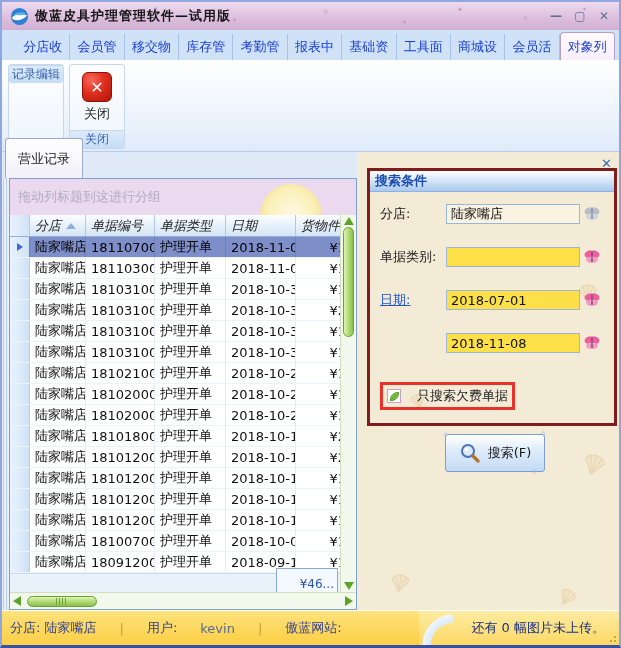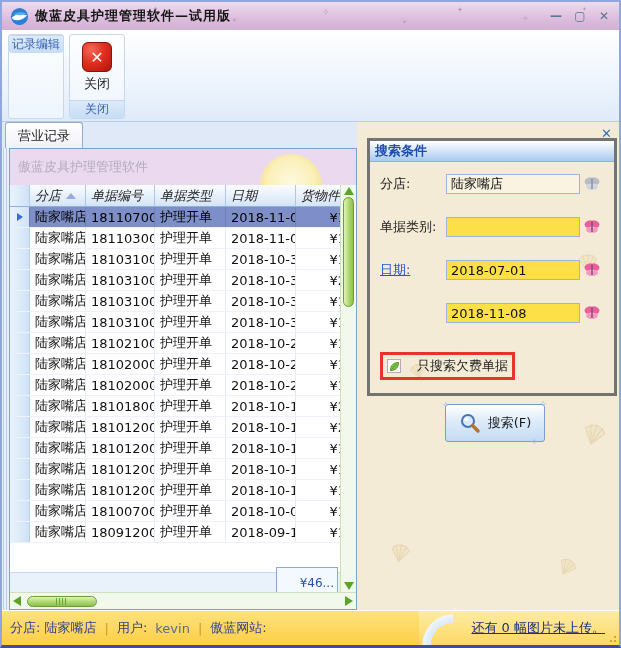--- a/index.html
+++ b/index.html
@@ -38,21 +38,21 @@
   .rgroup .caption { height:18px; background:linear-gradient(#dcebfa,#c7ddf4); border-top:1px solid #c6d7ee;
     color:#3a62b0; font-size:12px; display:flex; align-items:center; justify-content:center; border-radius:0 0 3px 3px; }
   .icon-close-app { width:30px; height:30px; border-radius:6px; border:1px solid #8f1208;
     background:radial-gradient(circle at 30% 25%, #f8685a, #e03020 45%, #b01408);
     display:flex; align-items:center; justify-content:center; color:#fff; font-weight:bold; font-size:16px; }
 
   
   .main { flex:1; min-height:0; display:flex; }
   .left-col { width:355px; flex:0 0 355px; display:flex; flex-direction:column; background:#dfe9f8; }
   .doc-tab-bar { height:26px; flex:0 0 26px; display:flex; align-items:flex-end; padding-left:3px; background:#dfe9f8; }
-  .doc-tab { height:26px; padding:0 12px; background:linear-gradient(#ffffff,#f2f0f8); border:1px solid #9aaac9;
+  .doc-tab { height:40px; padding:0 12px; background:linear-gradient(#ffffff,#f2f0f8); border:1px solid #9aaac9;
     border-bottom:none; border-radius:3px 3px 0 0; display:flex; align-items:center; color:#222; }
   .grid-wrap { flex:1; min-height:0; display:flex; }
   .splitter { width:7px; flex:0 0 7px; background:repeating-linear-gradient(90deg,#eaf1fb 0 1px,#b9cce9 1px 2px,#eaf1fb 2px 3px); }
   .grid-panel { flex:1; min-width:0; border:1px solid #7da0d0; display:flex; flex-direction:column; background:#fff; }
 
   .group-bar { height:36px; flex:0 0 36px; background:#ead9ef; position:relative; overflow:hidden;
     display:flex; align-items:center; padding-left:8px; color:#b5abc0; }
   .sun { position:absolute; right:34px; top:5px; width:62px; height:62px; border-radius:50%;
     background:radial-gradient(circle at 50% 45%, #fdf9e0 0%, #fbf0b8 50%, #f4dd92 78%, rgba(244,221,146,0) 100%); }
 
@@ -97,21 +97,21 @@
   .tri-left  { width:0; height:0; border-top:5px solid transparent; border-bottom:5px solid transparent; border-right:8px solid #5ca428; }
   .tri-right { width:0; height:0; border-top:5px solid transparent; border-bottom:5px solid transparent; border-left:8px solid #5ca428; margin-left:auto; }
   .hthumb { width:70px; height:11px; margin-left:6px; border-radius:6px; border:1px solid #689f38;
     background:linear-gradient(#e0f4b4,#a8d66c 60%,#8cc050); display:flex; align-items:center; justify-content:center; }
   .grip { width:12px; height:7px; background:repeating-linear-gradient(90deg,#6da33c 0 1px,transparent 1px 3px); }
 
   
   .search-panel { flex:1; min-width:0; background:#f4ebd6; position:relative; overflow:hidden; }
   .shell { position:absolute; opacity:.55; }
   .panel-close { position:absolute; top:4px; right:7px; color:#3a6cc0; font-weight:bold; font-size:13px; z-index:3; }
-  .red-rect { position:absolute; left:10px; top:16px; right:2px; height:258px; border:3px solid #737373; z-index:2;
+  .red-rect { position:absolute; left:10px; top:16px; right:2px; height:258px; border:3px solid #7f1d1d; z-index:2;
     display:flex; flex-direction:column; }
   .panel-header { height:21px; flex:0 0 21px; background:linear-gradient(#ffffff,#a9c9ef); border-bottom:1px solid #8fb2e0;
     display:flex; align-items:center; padding-left:5px; color:#1b4db0; font-weight:bold; }
   .fields { padding:12px 4px 0 10px; }
   .frow { display:flex; align-items:center; margin-bottom:23px; }
   .flabel { width:66px; color:#1c1c1c; }
   .flabel.link { color:#2255cc; text-decoration:underline; }
   .finput { width:134px; height:20px; border:1px solid #9ab6dc; background:#fde047; font:inherit; padding:0 4px; color:#111; }
   .finput.beige { background:#faf3e1; }
   .bfly { width:20px; height:16px; margin-left:2px; }
@@ -121,31 +121,31 @@
     display:flex; align-items:center; justify-content:center; }
   .chk-label { color:#1c1c1c; }
   .search-btn { margin:24px auto 0; width:100px; height:38px; border:1px solid #7a9cd0; border-radius:3px;
     background:linear-gradient(#ffffff,#dcebfa 45%,#c5dbf4); display:flex; align-items:center; justify-content:center;
     gap:7px; color:#1c1c1c; font:inherit; position:relative; }
   .sparkle { position:absolute; color:#9ab8e8; font-size:9px; }
 
   
   .statusbar { height:35px; flex:0 0 35px; border-top:1px solid #fff; display:flex; align-items:stretch;
     background:linear-gradient(#fee27c,#fccf45); }
-  .sb-left { flex:1; display:flex; align-items:center; gap:8px; padding-left:8px; min-width:0; }
+  .sb-left { flex:1; display:flex; align-items:center; gap:23px; padding-left:8px; min-width:0; }
   .sb-text { color:#33418f; white-space:nowrap; }
   .sb-user-val { color:#5a6a96; }
   .sb-div { color:#c89838; }
   .url-box { height:23px; background:#fff; border:1px solid #88a8d8; display:flex; align-items:center; padding:0 9px; }
   .url-box a { color:#1515d0; text-decoration:underline; white-space:nowrap; }
   .sb-right { width:200px; flex:0 0 200px; position:relative; display:flex; align-items:center;
     justify-content:flex-end; background:linear-gradient(#feeca2,#fdd865); padding-right:14px; }
   .swoosh { position:absolute; left:0; top:0; width:34px; height:34px;
     background:radial-gradient(circle at 100% 100%, transparent 22px, #dce9f8 22px, #eef5fd 30px, transparent 31px); }
-  .sb-right-text { color:#1a2f80; white-space:nowrap;text-decoration:underline; }
+  .sb-right-text { color:#1a2f80; white-space:nowrap; }
   .resize-grip { position:absolute; right:2px; bottom:2px; width:10px; height:10px;
     background:
       radial-gradient(circle at 8px 8px, #caa43c 1.2px, transparent 1.4px),
       radial-gradient(circle at 8px 4px, #caa43c 1.2px, transparent 1.4px),
       radial-gradient(circle at 4px 8px, #caa43c 1.2px, transparent 1.4px); }
 </style>
 </head>
 <body>
 
 <div class="window">
@@ -167,20 +167,34 @@
       <path d="M4 8 C8 5 13 5 17 7 C13 9 8 9 4 8 Z" fill="#5fb0e8"></path>
     </svg>
     <span class="title-text">傲蓝皮具护理管理软件—试用版</span>
     <div class="win-controls">
       <span class="win-btn">—</span>
       <span class="win-btn">▢</span>
       <span class="win-btn">✕</span>
     </div>
   </div>
 
+  <div class="tabstrip">
+
+  <div class="tab">分店收</div>
+      <div class="tab">会员管</div>
+      <div class="tab">移交物</div>
+      <div class="tab">库存管</div>
+      <div class="tab">考勤管</div>
+      <div class="tab">报表中</div>
+      <div class="tab">基础资</div>
+      <div class="tab">工具面</div>
+      <div class="tab">商城设</div>
+      <div class="tab">会员活</div>
+      <div class="tab active">对象列</div>
+    </div>
 
   <div class="ribbon">
     <div class="rgroup">
       <div class="caption">记录编辑</div>
     </div>
     <div class="rgroup">
       <div class="rbutton">
         <span class="icon-close-app">✕</span>
         <span class="lbl">关闭</span>
       </div>
@@ -191,21 +205,21 @@
   <div class="main">
     <div class="left-col">
       <div class="doc-tab-bar">
         <div class="doc-tab">营业记录</div>
       </div>
       <div class="grid-wrap">
         <div class="splitter"></div>
         <div class="grid-panel">
           <div class="group-bar">
             <div class="sun"></div>
-            <span>傲蓝皮具护理管理软件</span>
+            <span>拖动列标题到这进行分组</span>
           </div>
           <div class="grid-body">
             <div class="cols">
               <div class="hrow">
                 <div class="hcell c-ind"></div>
                 <div class="hcell c-store">
                   <span>分店</span>
                   <span class="sort-asc"></span>
                 </div>
                 <div class="hcell c-no">单据编号</div>

